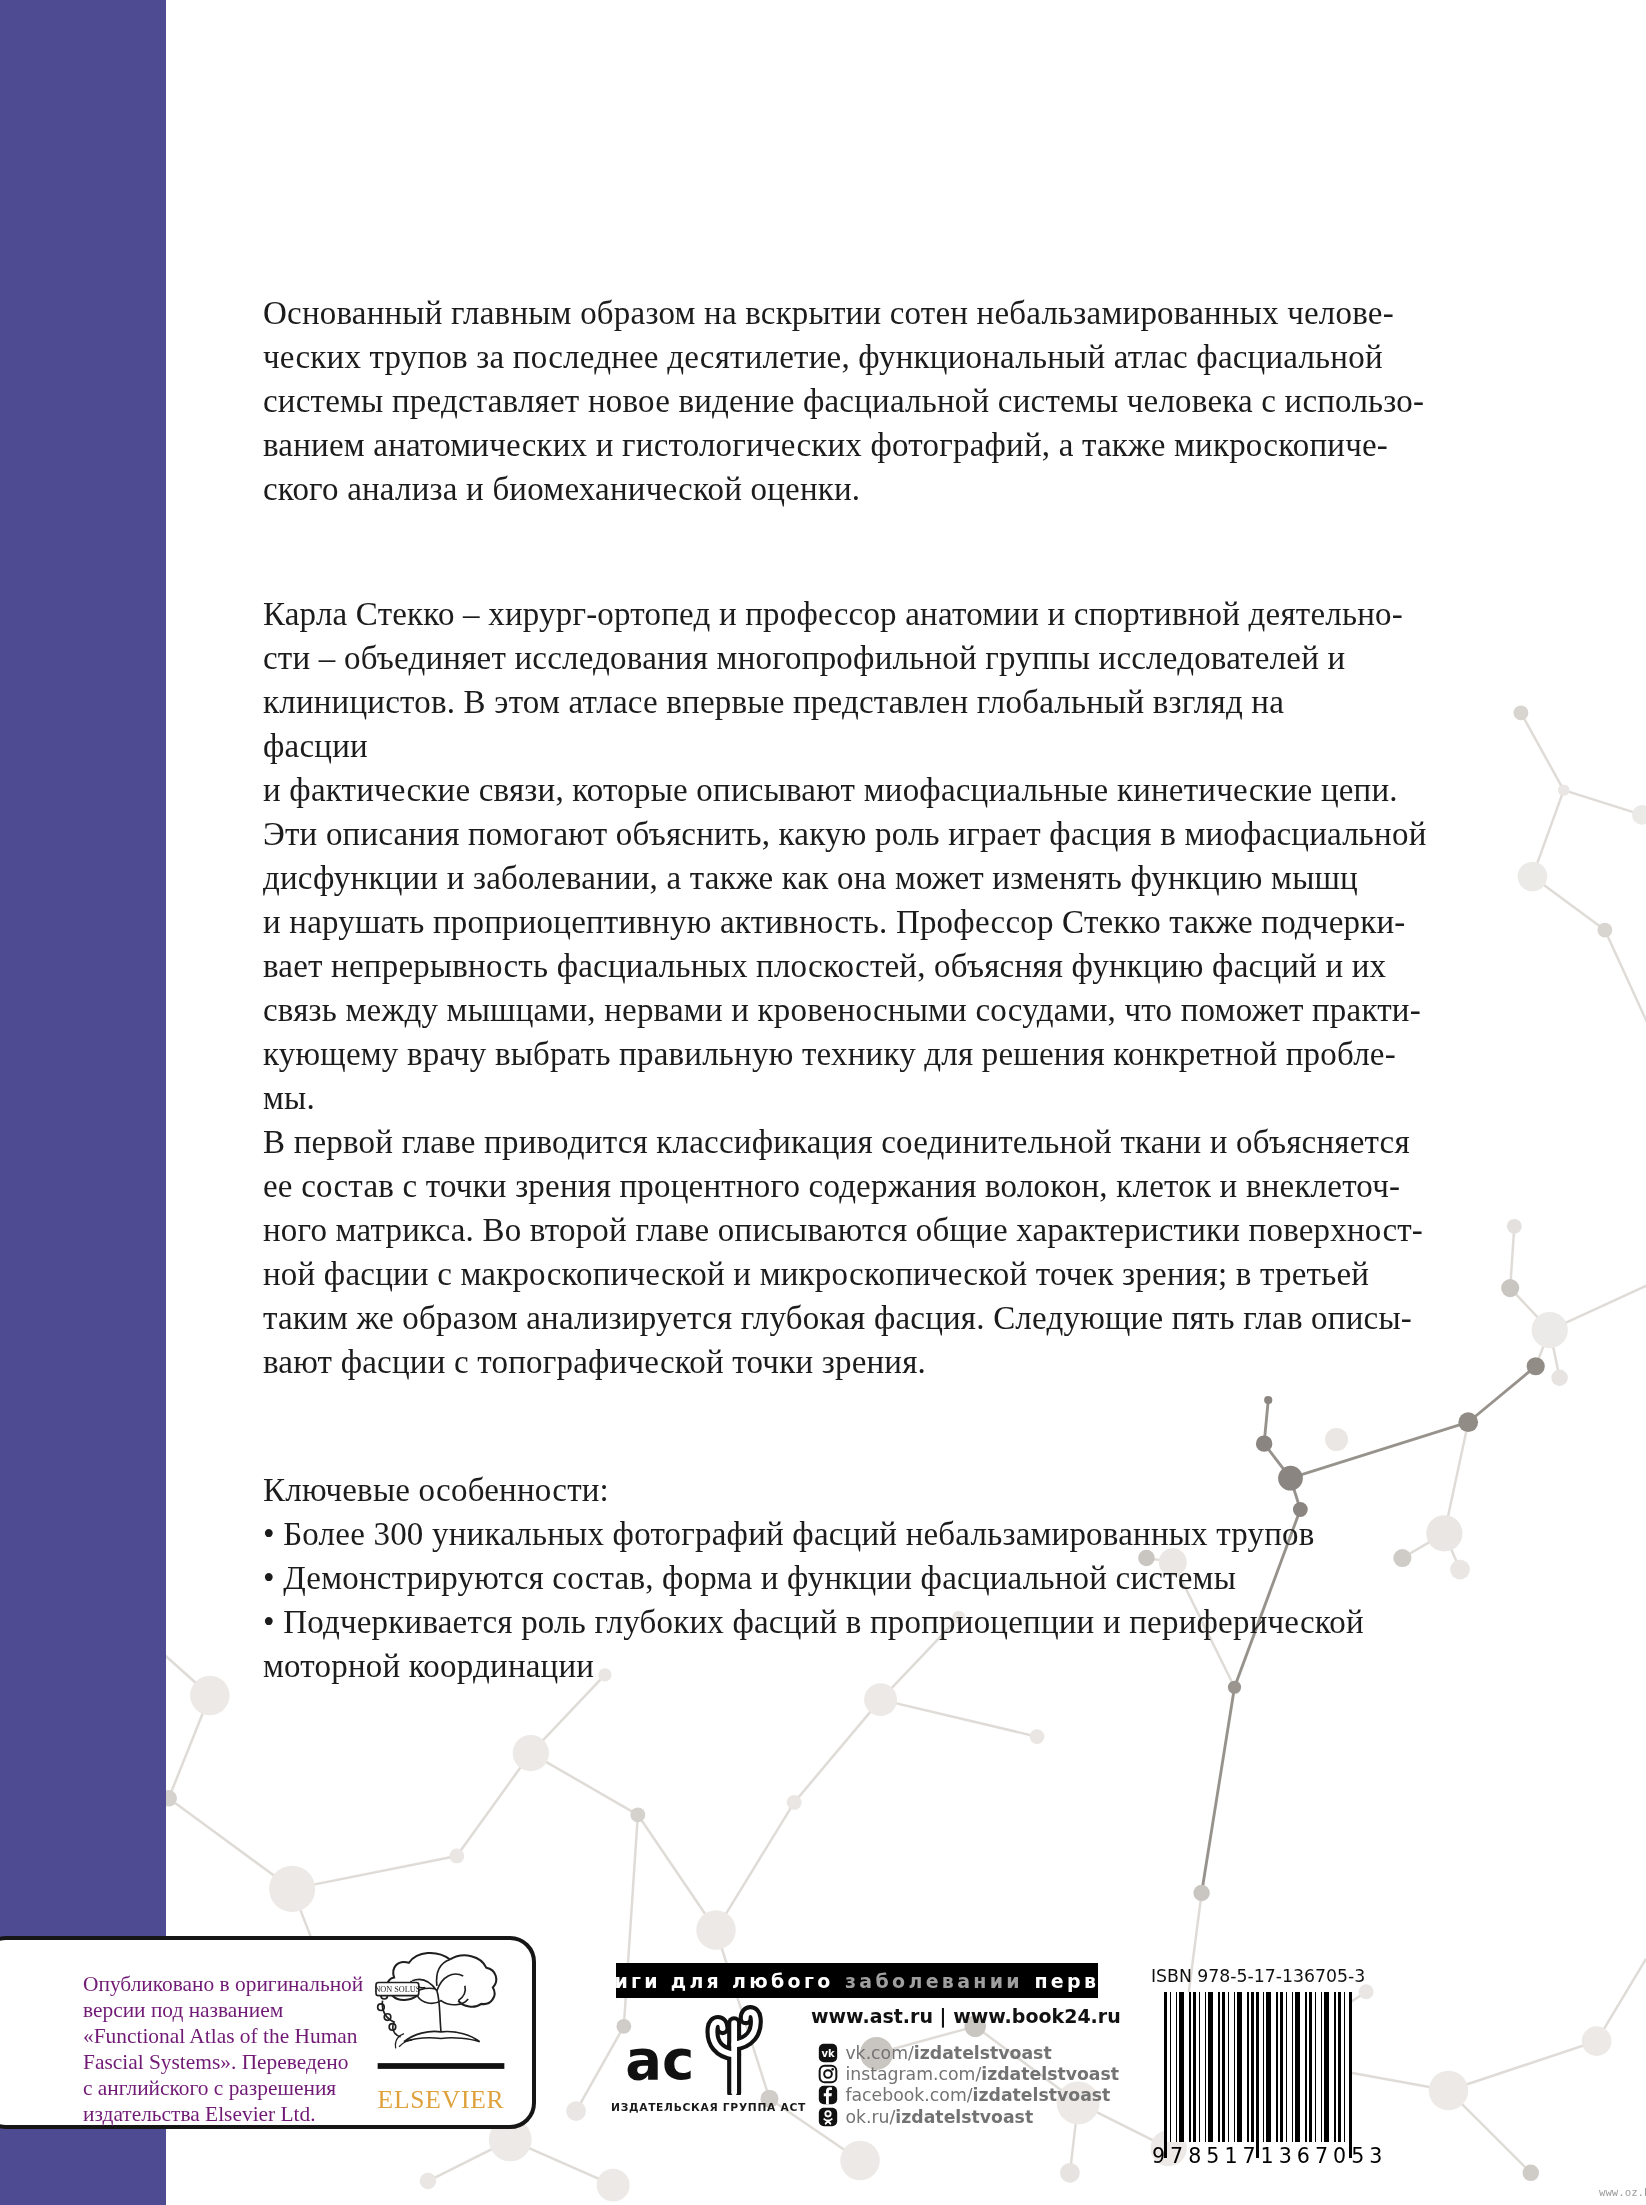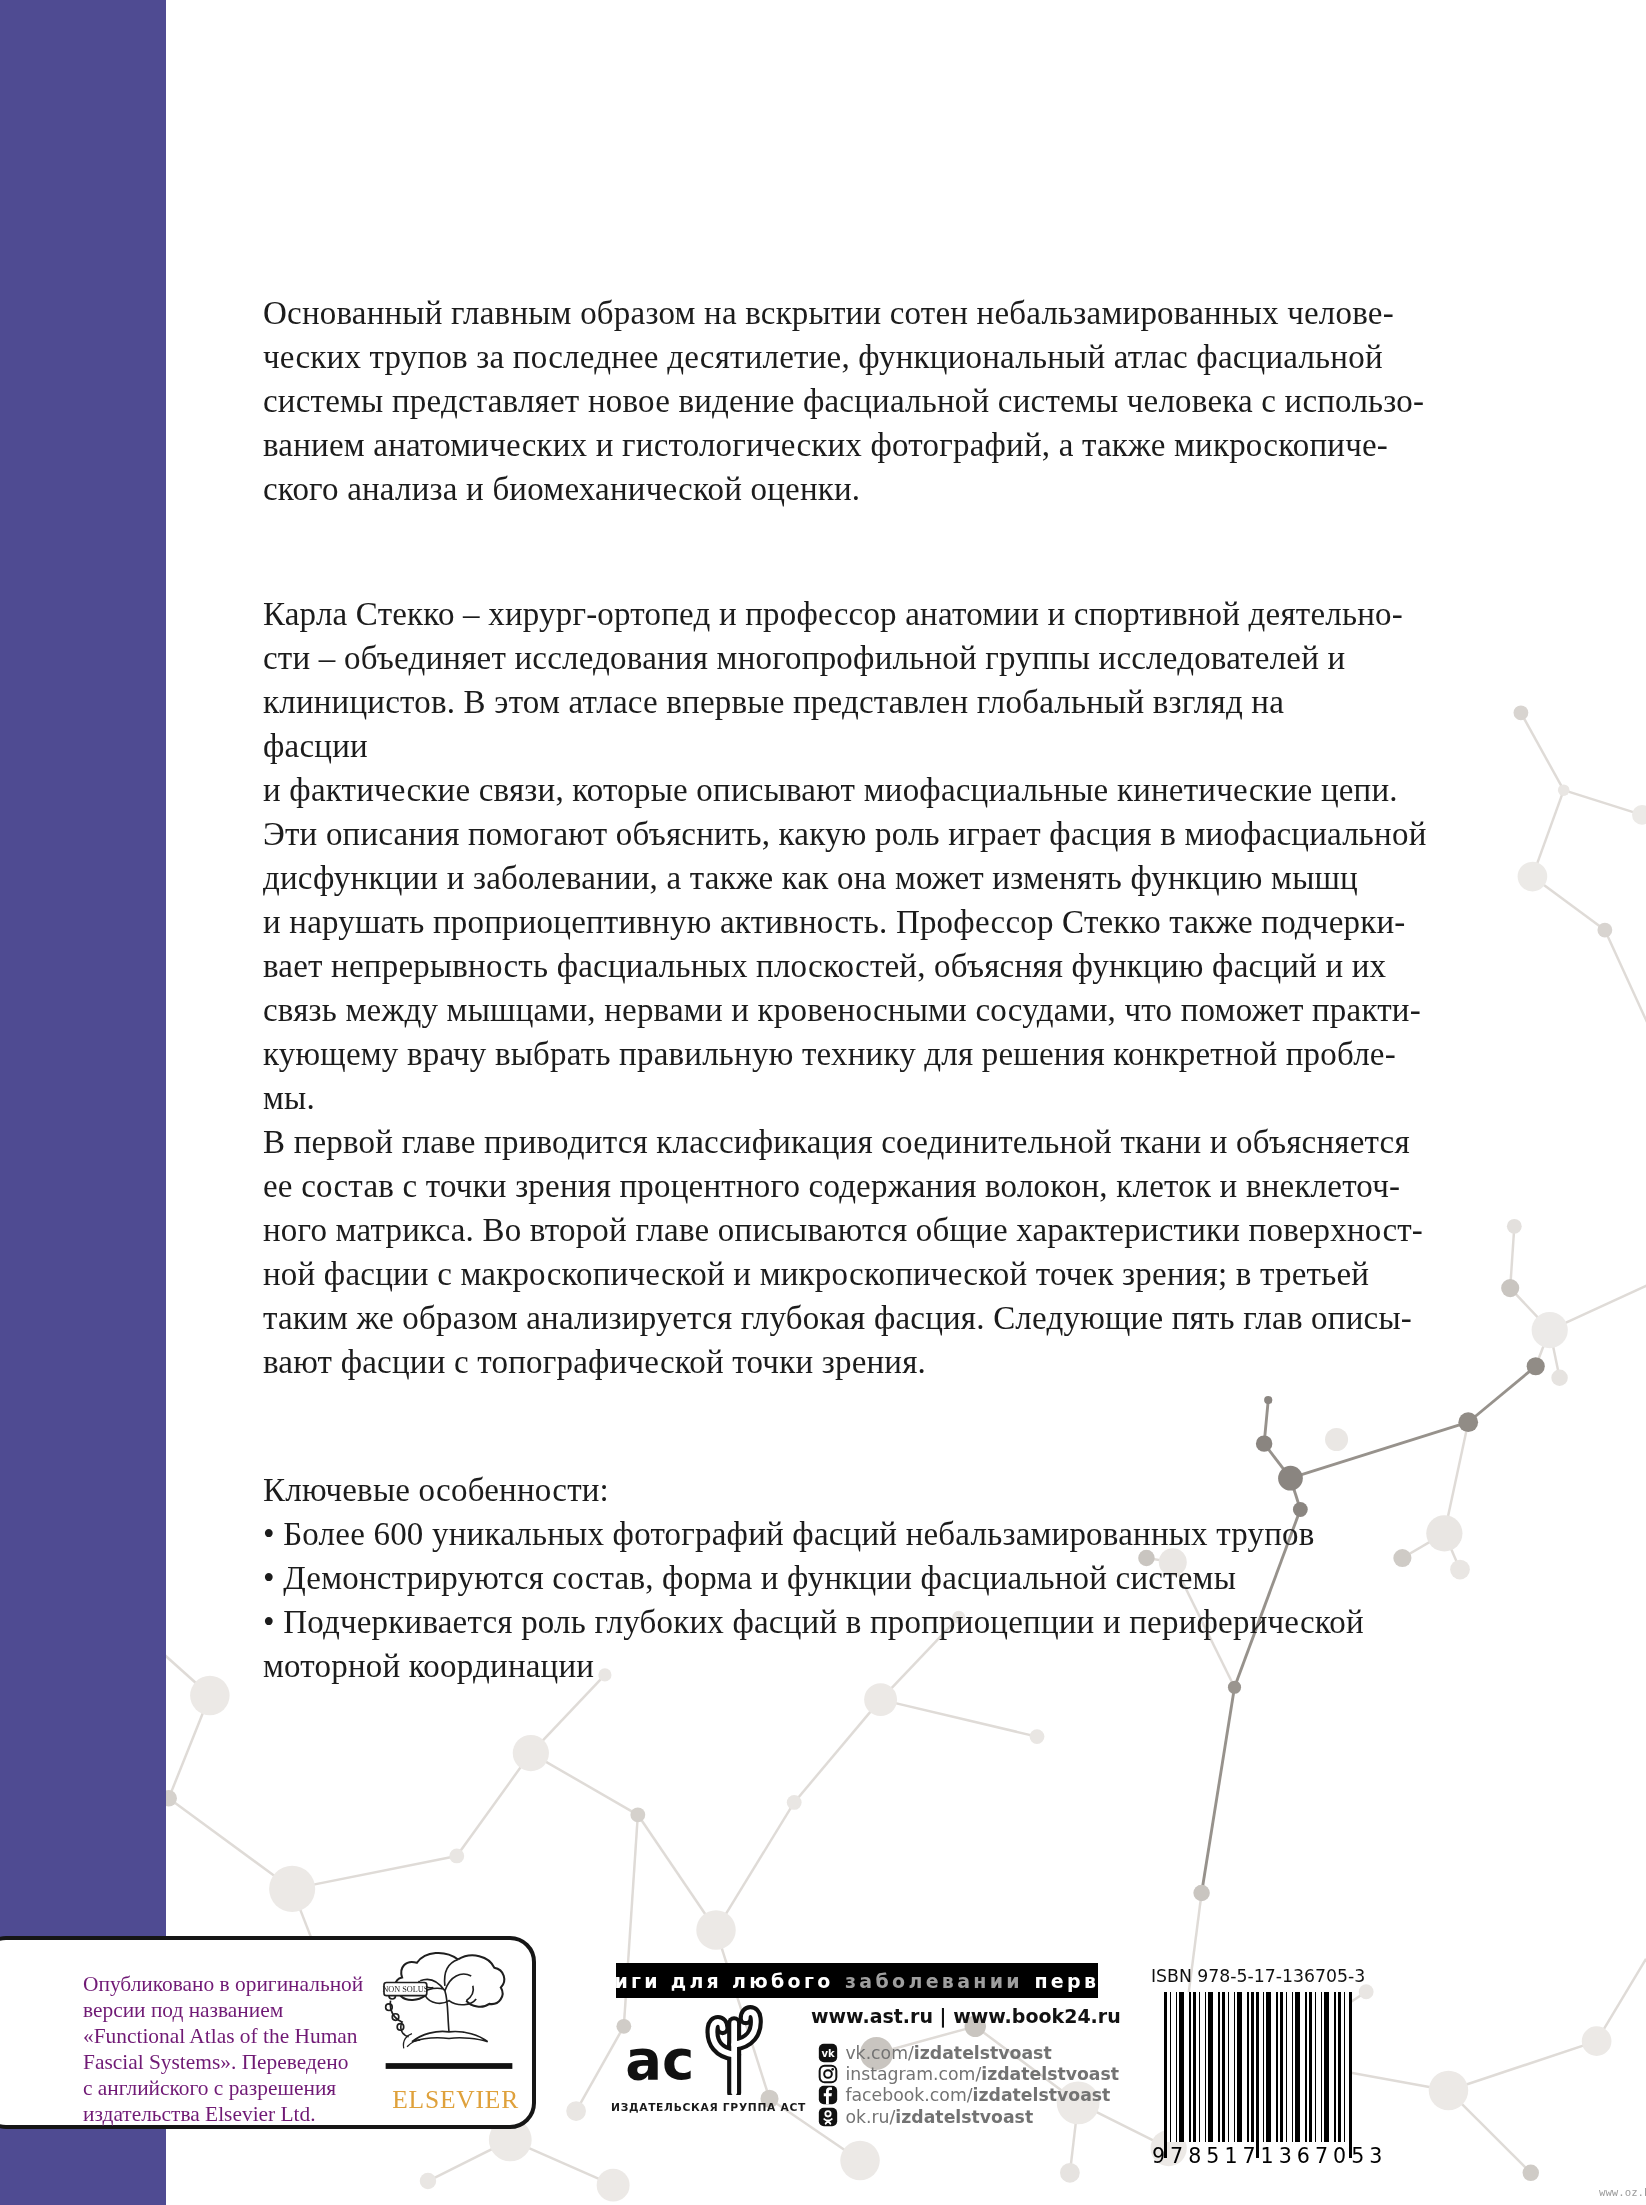--- a/index.html
+++ b/index.html
@@ -9,21 +9,21 @@
   .spine{position:absolute;left:0;top:0;width:166px;height:2205px;background:#4f4b92;z-index:1;}
   .annotation{position:absolute;left:263px;top:247px;width:1210px;z-index:2;
               font-size:33px;line-height:44px;color:#1c1c1c;white-space:pre-line;letter-spacing:0.2px;}
   .annotation p{margin:0 0 40px 0;}
   .annotation p.p1{margin-bottom:37px;}
   
   .rights-box{position:absolute;left:-20px;top:1936px;width:556px;height:193px;background:#fff;
               border:4.1px solid #161616;border-radius:26px;z-index:4;box-sizing:border-box;}
   .rights-text{position:absolute;left:99px;top:31px;width:305px;margin:0;
                font-size:21.4px;line-height:26px;color:#701a75;white-space:pre-line;}
-  .elsevier{position:absolute;right:13px;top:3.3px;width:156px;text-align:right;}
+  .elsevier{position:absolute;right:13px;top:3.3px;width:156px;text-align:center;}
   .elsevier-word{font-family:"Liberation Serif",serif;font-size:25.5px;letter-spacing:0.8px;
                  color:#dfa13b;margin-top:8px;font-weight:400;}
   .ast{position:absolute;left:611px;top:2000px;width:177px;text-align:center;z-index:3;}
   .ast-caption{font-family:"DejaVu Sans","Liberation Sans",sans-serif;font-size:10.7px;font-weight:700;
                letter-spacing:0.7px;color:#1a1a1a;margin-top:1.6px;white-space:nowrap;}
   .banner{position:absolute;left:616px;top:1963px;width:482px;height:35px;background:#000000;z-index:3;
           display:flex;align-items:center;justify-content:center;
           font-family:"DejaVu Sans","Liberation Sans",sans-serif;font-weight:700;font-size:19px;
           letter-spacing:3.3px;color:#fff;white-space:nowrap;}
   .banner .w2{color:#9f9f9f;margin:0 11.5px;}
@@ -194,21 +194,21 @@
 связь между мышцами, нервами и кровеносными сосудами, что поможет практи-
 кующему врачу выбрать правильную технику для решения конкретной пробле-
 мы.
 В первой главе приводится классификация соединительной ткани и объясняется
 ее состав с точки зрения процентного содержания волокон, клеток и внеклеточ-
 ного матрикса. Во второй главе описываются общие характеристики поверхност-
 ной фасции с макроскопической и микроскопической точек зрения; в третьей
 таким же образом анализируется глубокая фасция. Следующие пять глав описы-
 вают фасции с топографической точки зрения.</p>
     <p class="p3">Ключевые особенности:
-• Более 600 уникальных фотографий фасций небальзамированных трупов
+• Более 300 уникальных фотографий фасций небальзамированных трупов
 • Демонстрируются состав, форма и функции фасциальной системы
 • Подчеркивается роль глубоких фасций в проприоцепции и периферической
 моторной координации</p>
   </main>
 
   <div class="rights-box">
     <p class="rights-text">Опубликовано в оригинальной
 версии под названием
 «Functional Atlas of the Human
 Fascial Systems». Переведено

